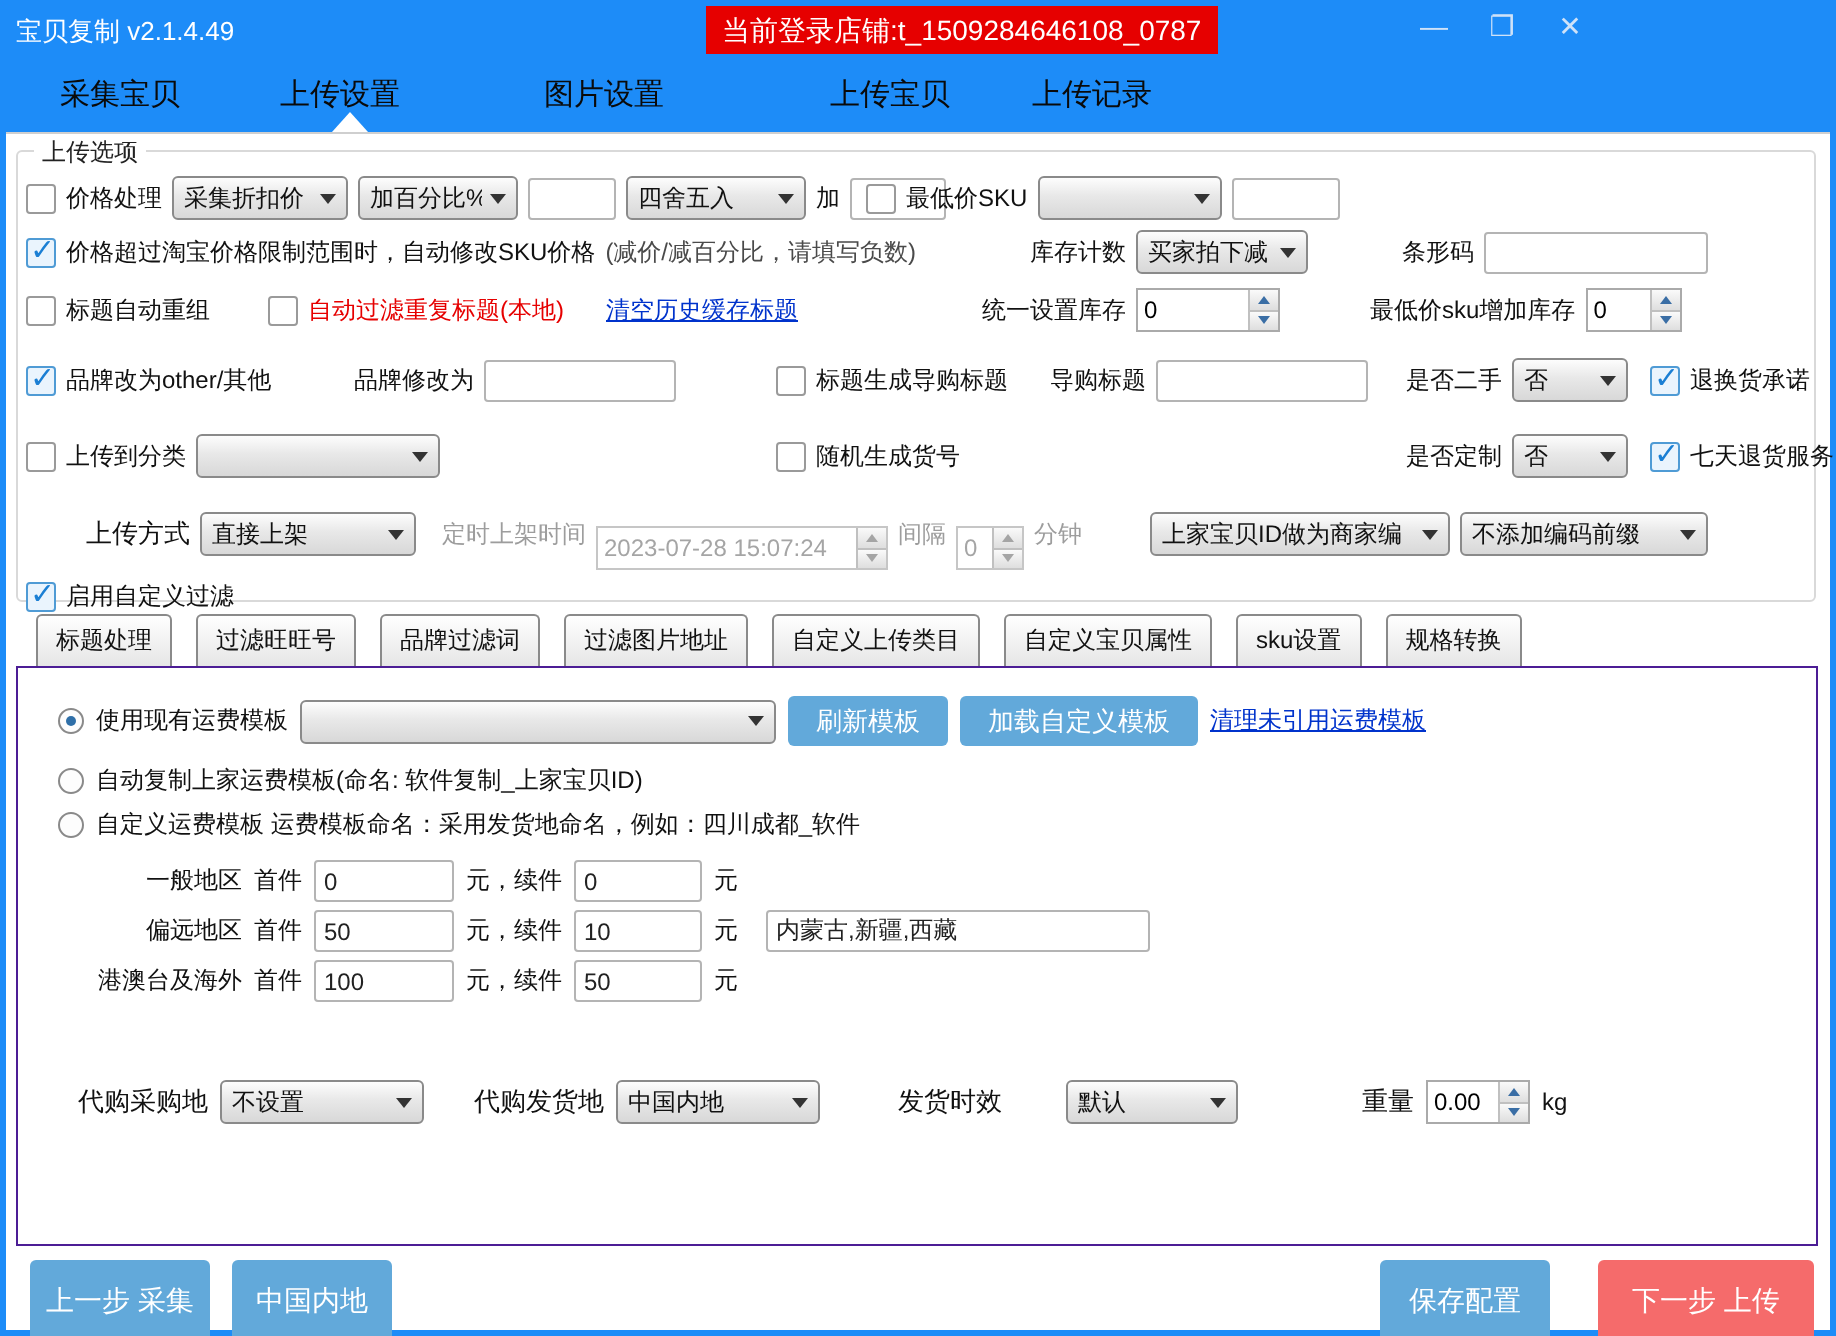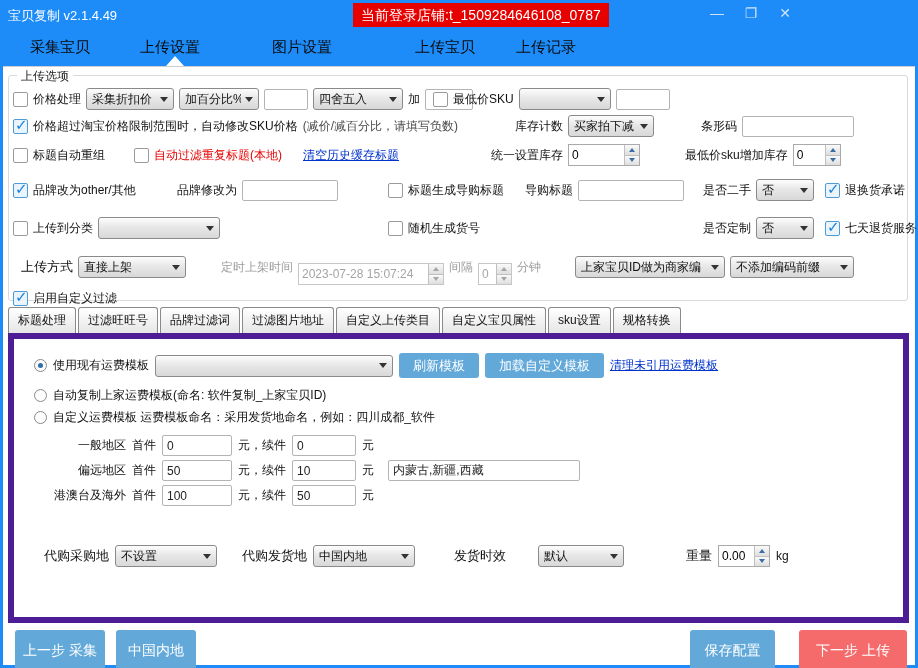--- a/index.html
+++ b/index.html
@@ -54,24 +54,24 @@
   .spin .ar + .ar { border-top:1px solid #c0c0c0; }
   .tri-up { width:0; height:0; border-left:3px solid transparent; border-right:3px solid transparent; border-bottom:4px solid #3a6ea5; }
   .tri-dn { width:0; height:0; border-left:3px solid transparent; border-right:3px solid transparent; border-top:4px solid #3a6ea5; }
   .spin.dis input { color:#a5a5a5; }
   .spin.dis .tri-up { border-bottom-color:#a5a5a5; }
   .spin.dis .tri-dn { border-top-color:#a5a5a5; }
   .dis-border { border-color:#c6c6c6;margin-top:14px; }
 
   
   .tabstrip { position:absolute; left:5px; top:238px; height:28px; display:flex; align-items:flex-end; }
-  .ftab { height:26px; line-height:24px; padding:0 9px; border:1px solid #8a8a8a; border-bottom:none; border-radius:3px 3px 0 0; background:linear-gradient(#ffffff,#e6e6e6); margin-right:2px; cursor:default; }
+  .ftab { height:26px; line-height:24px; padding:0 9px; border:1px solid #8a8a8a; border-bottom:none; border-radius:3px 3px 0 0; background:linear-gradient(#ffffff,#e6e6e6); margin-right:2px; cursor:default;margin-left:10px; }
   .ftab.active { background:#fff; height:29px; line-height:27px; position:relative; z-index:3; outline:1px dotted #555; outline-offset:-4px; }
 
-  .panel { position:absolute; left:5px; top:266px; width:901px; height:290px; border:6px solid #4c1d95; background:#fff; z-index:2; }
+  .panel { position:absolute; left:5px; top:266px; width:901px; height:290px; border:1px solid #4c1d95; background:#fff; z-index:2; }
   .prow { position:absolute; display:flex; align-items:center; gap:6px; white-space:nowrap; }
 
   .btn-blue { height:25px; padding:0 14px; background:#62a9da; color:#fff; border:none; border-radius:3px; font-family:inherit; font-size:13px; cursor:pointer; flex:0 0 auto; }
 
   .region { display:inline-block; width:92px; text-align:right; }
 
   
   .footer-btn { position:absolute; top:563px; height:41px; border:none; border-radius:3px; color:#fff; font-family:inherit; font-size:14px; background:#62a9da; cursor:pointer; }
   .footer-btn.red { background:#f56b6b; }
 </style>
@@ -245,21 +245,21 @@
           <span class="dd-a"></span>
         </div>
     </div>
     <div class="cluster" style="left:812px">
       <span class="cb checked"></span>
       <span class="lbl">七天退货服务</span>
     </div>
   </div>
 
   <div class="row" style="top:188px">
-    <div class="cluster" style="left:8px">
+    <div class="cluster" style="left:30px">
       <span class="lbl" style="font-size:13px">上传方式</span>
       <div class="dd" style="width:108px">
           <span class="dd-t">直接上架</span>
           <span class="dd-a"></span>
         </div>
     </div>
     <div class="cluster" style="left:208px">
       <span class="gray">定时上架时间</span>
       <div class="spin dis dis-border" style="width:146px">
         <input value="2023-07-28 15:07:24" style="">

